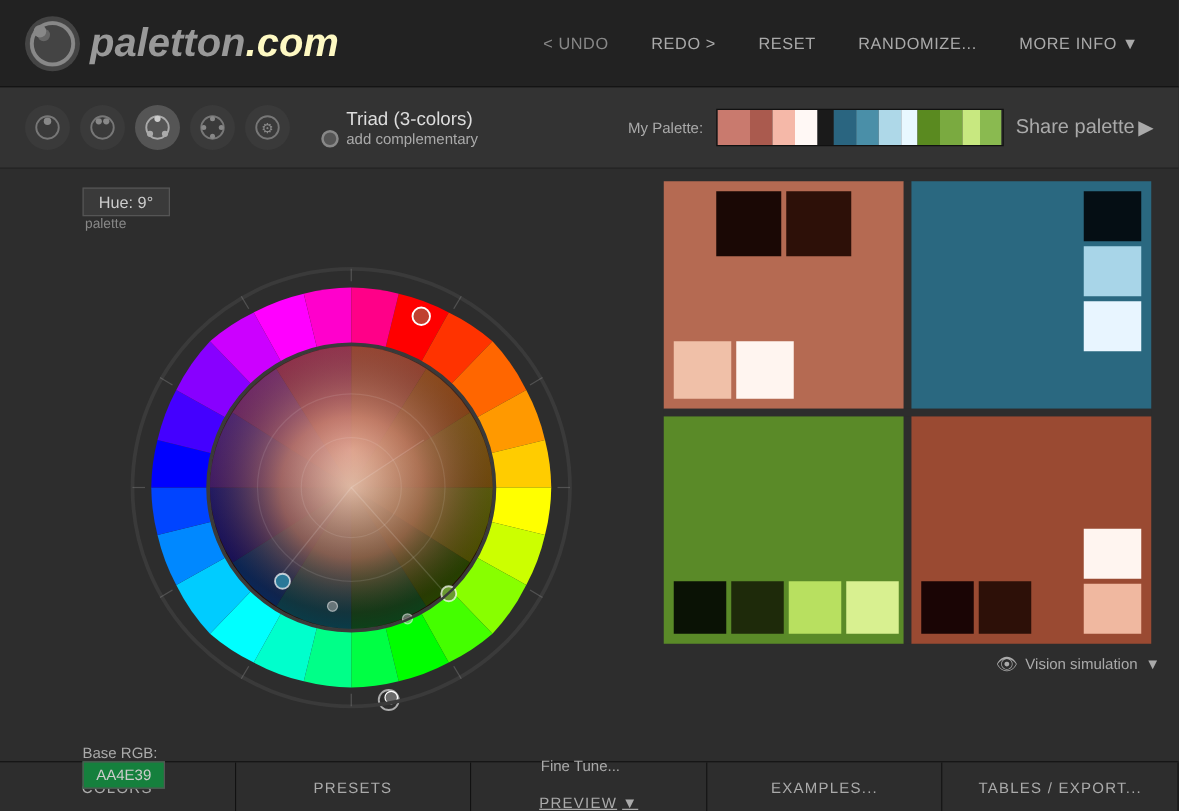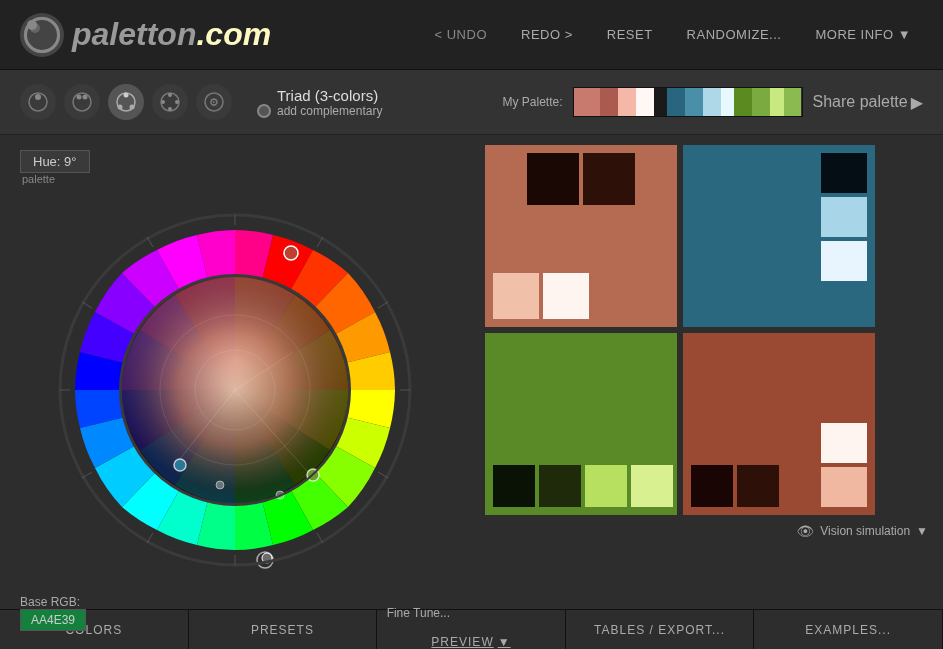--- a/index.html
+++ b/index.html
@@ -160,20 +160,21 @@
       cursor: pointer;
       display: flex;
       align-items: center;
       gap: 3px;
     }
 
     
     .main {
       display: flex;
       height: calc(649px - 70px - 65px - 40px);
+      margin-left: 46px;
     }
 
     
     .left-panel {
       width: 470px;
       padding: 15px 20px;
       position: relative;
     }
     .hue-dist-row {
       display: flex;
@@ -600,18 +601,18 @@
     <span>COLORS</span>
   </div>
   <div class="bottom-btn">
     <span>PRESETS</span>
   </div>
   <div class="bottom-btn bottom-btn-preview">
     <span>PREVIEW</span>
     <span>▼</span>
   </div>
   <div class="bottom-btn">
+    <span>EXAMPLES...</span>
+  </div>
+  <div class="bottom-btn">
     <span>TABLES / EXPORT...</span>
   </div>
-  <div class="bottom-btn">
-    <span>EXAMPLES...</span>
-  </div>
 </div>
 
 </body></html>

